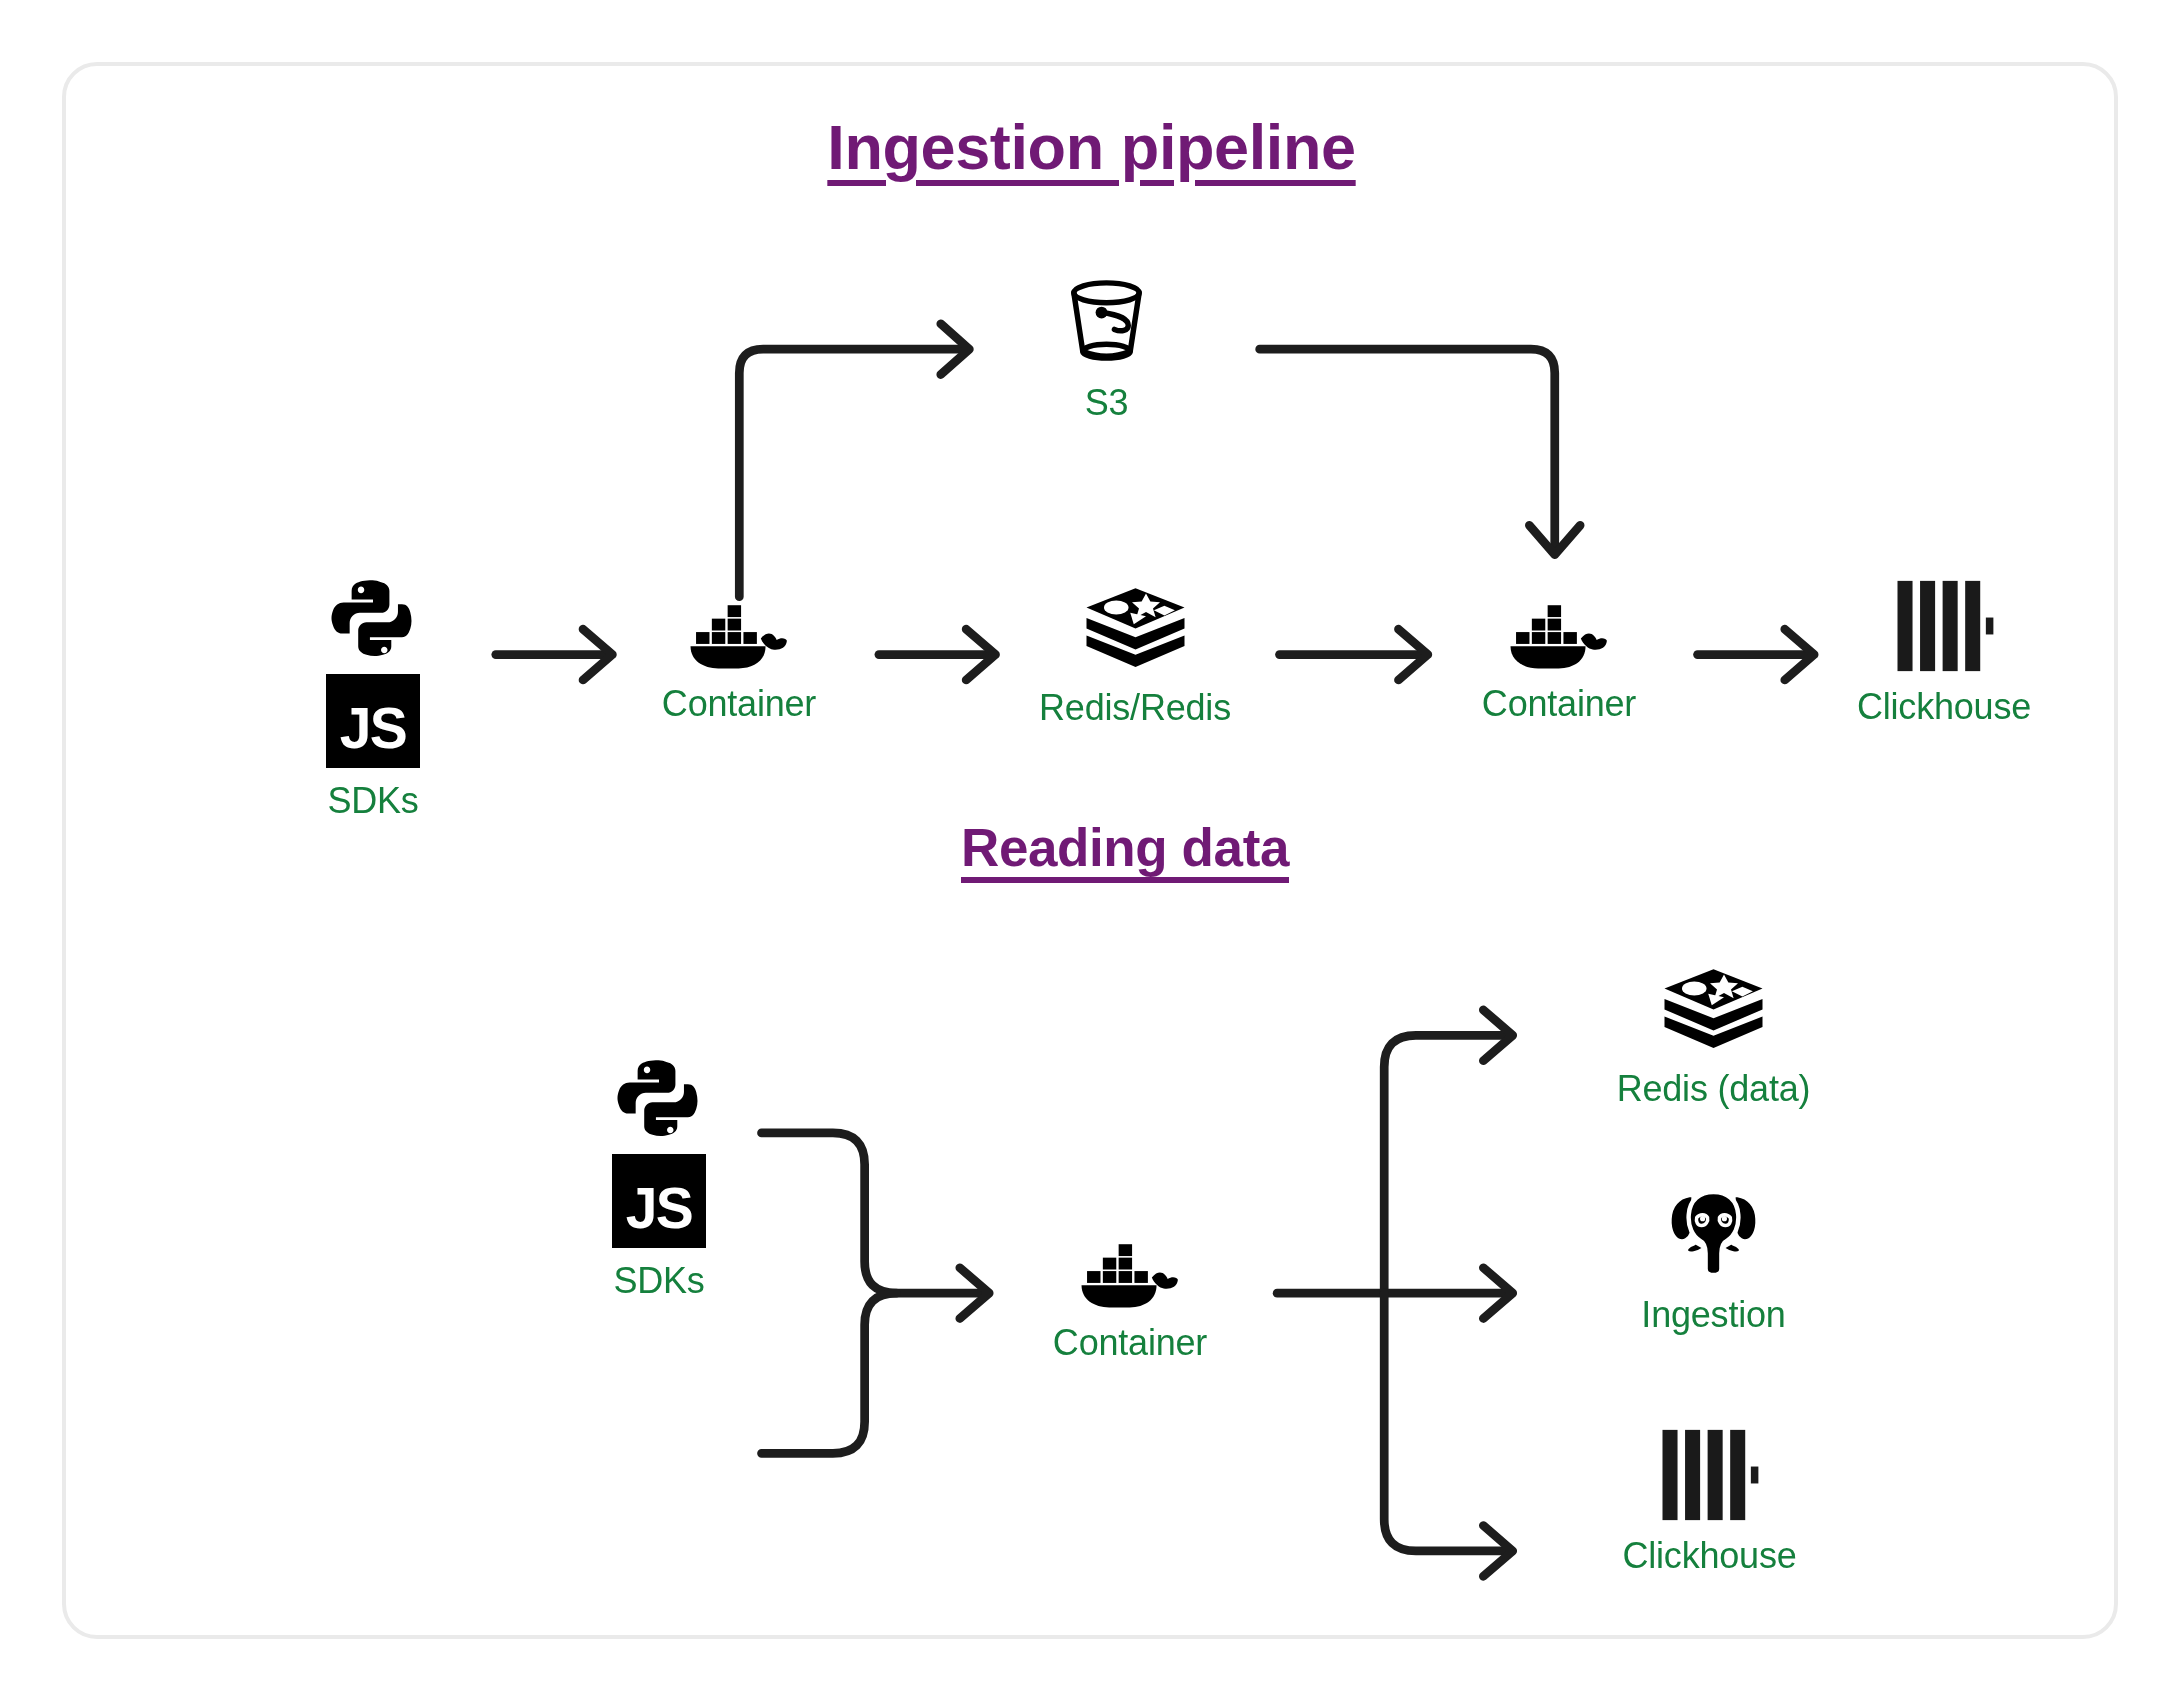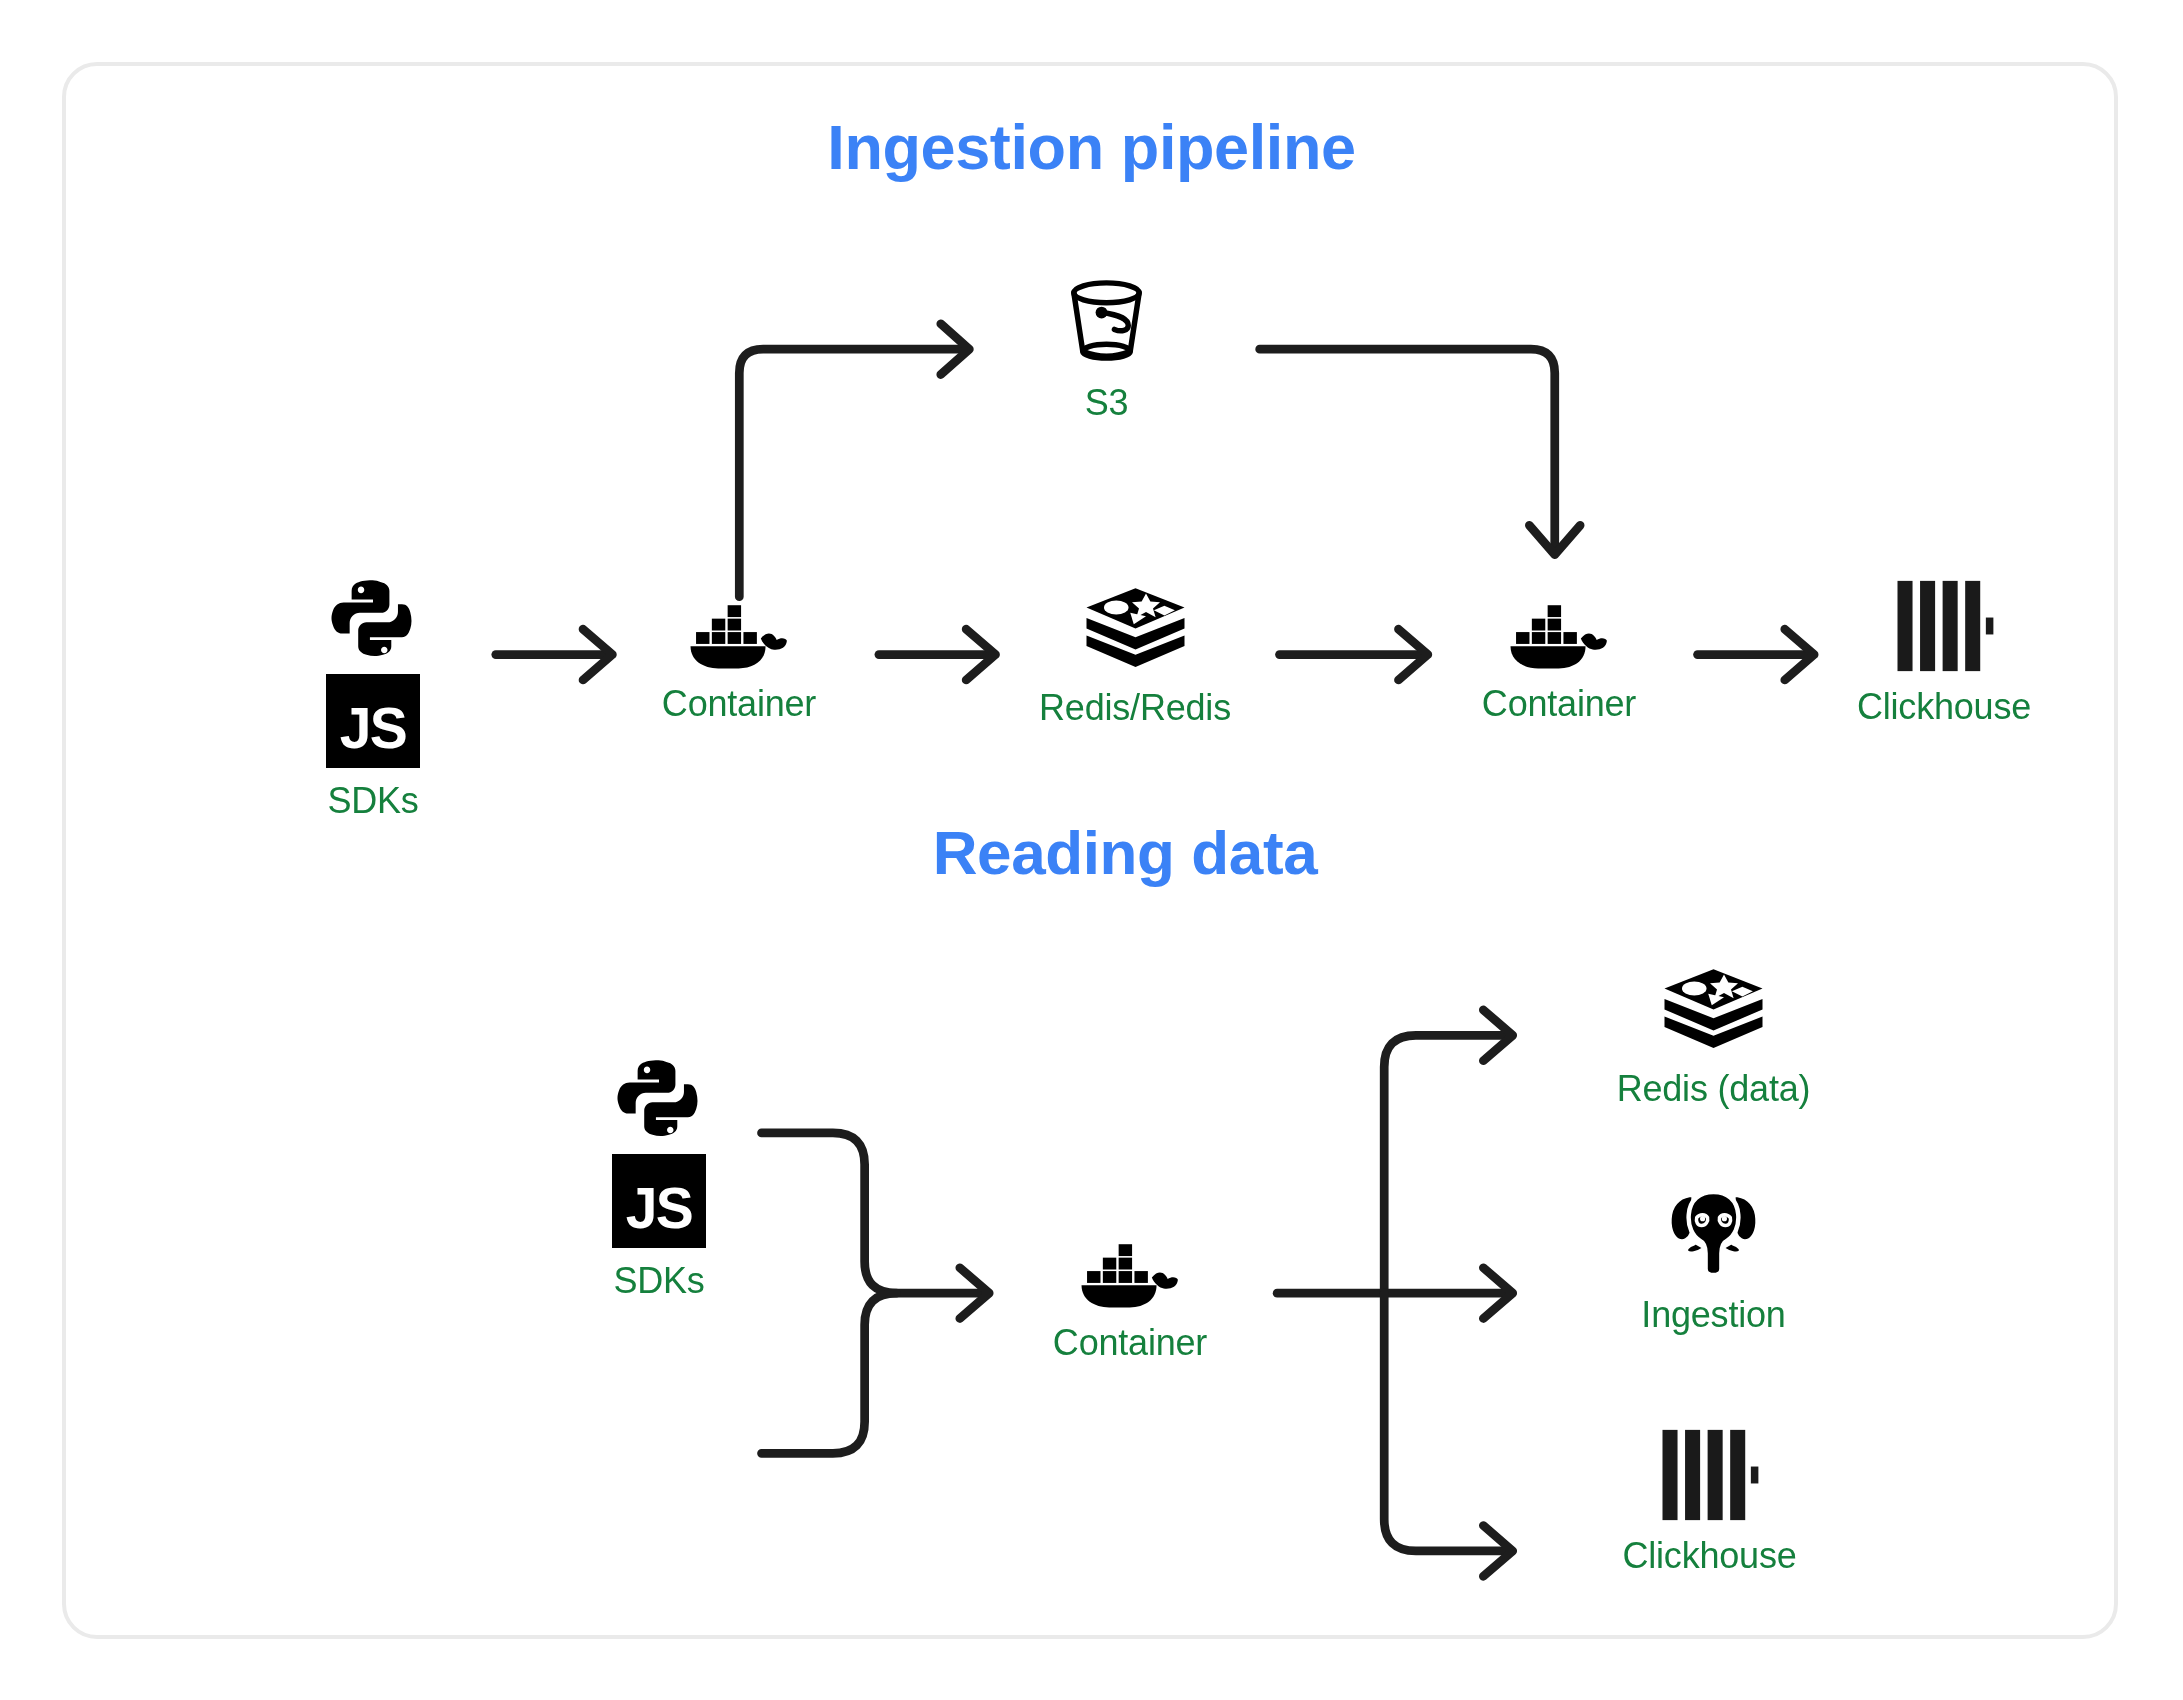--- a/index.html
+++ b/index.html
@@ -29,37 +29,38 @@
     height: 1577px;
     box-sizing: border-box;
     border: 4px solid #eaeaea;
     border-radius: 35px;
     background: #ffffff;
   }
   
   .section-title {
     position: absolute;
     font-weight: 700;
-    color: #3b82f6;
+    color: #701a75;
     letter-spacing: -0.4px;
+    text-decoration: underline;
     text-decoration-thickness: 6.3px;
     text-underline-offset: 11px;
     white-space: nowrap;
   }
   #title-ingestion {
     left: 50%;
     transform: translateX(-50%);
     top: 111px;
     font-size: 63px;
   }
   #title-reading {
     left: 1125px;
     transform: translateX(-50%);
     top: 817px;
-    font-size: 62px;
+    font-size: 53px;
   }
   
   .node {
     position: absolute;
     display: flex;
     flex-direction: column;
     align-items: center;
     justify-content: flex-start;
   }
   .node-icon {

